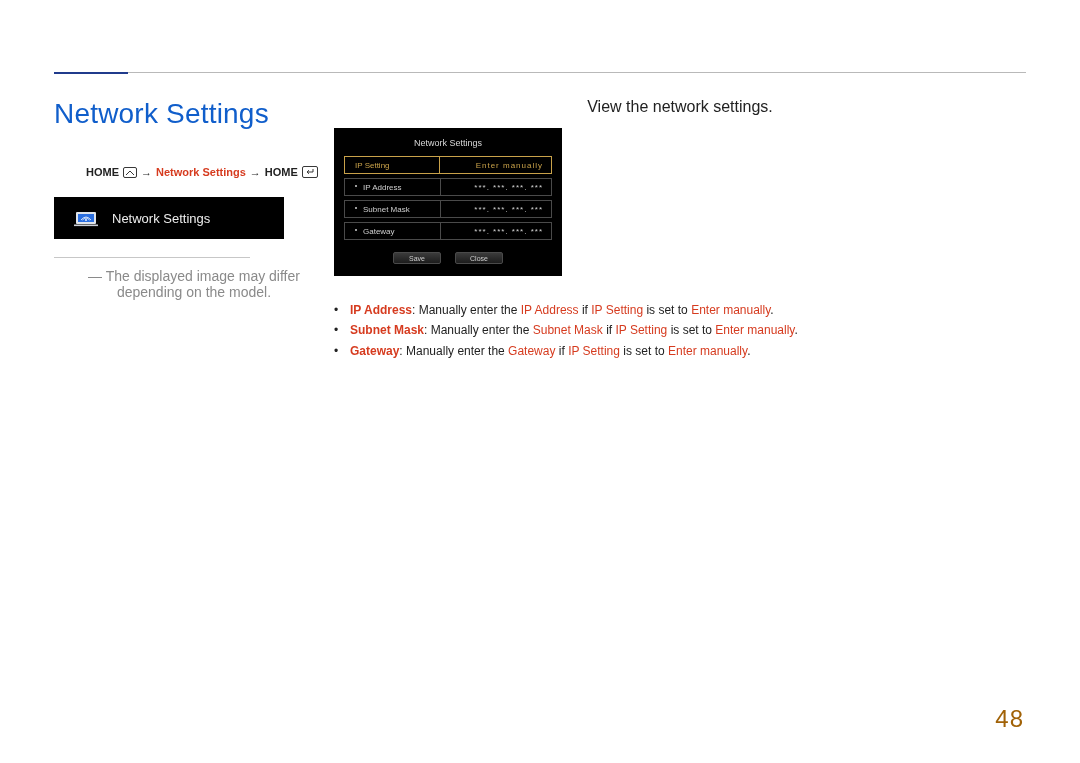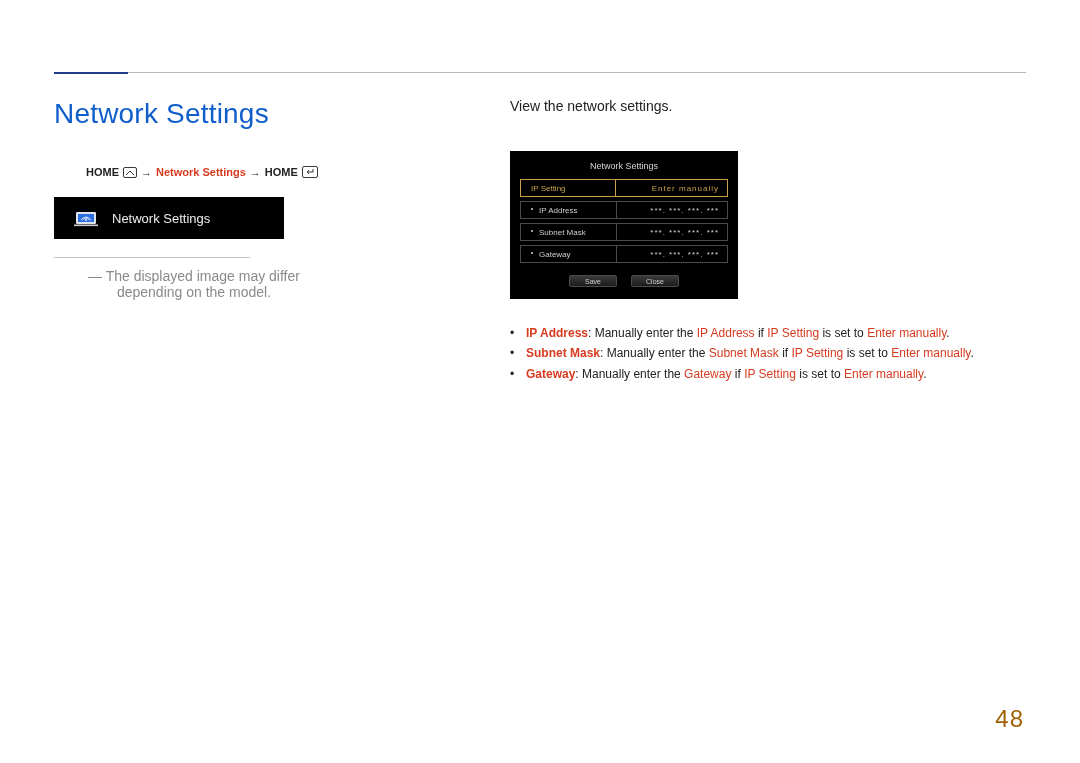--- a/index.html
+++ b/index.html
@@ -2,41 +2,41 @@
 <html><head>
 <meta charset="utf-8">
 <style>
   * { box-sizing: border-box; margin: 0; padding: 0; }
   html, body { width: 1080px; height: 763px; background: #fff; font-family: "Segoe UI", Arial, sans-serif; color: #222; }
   .page { position: relative; width: 1080px; height: 763px; padding: 60px 54px 40px 54px; }
 
   .hr-top { position: absolute; left: 54px; right: 54px; top: 72px; height: 1px; background: #b9b9b9; }
   .hr-accent { position: absolute; left: 54px; top: 72px; width: 74px; height: 2px; background: #203b8c; }
 
-  .content { position: absolute; top: 98px; left: 54px; right: 54px; bottom: 60px; display: flex; gap: 176px; }
+  .content { position: absolute; top: 98px; left: 54px; right: 54px; bottom: 60px; display: flex; }
 
   
   .left { width: 280px; }
   h1.title { color: #105ecb; font-weight: 400; font-size: 28px; margin-bottom: 36px; letter-spacing: 0.2px; }
 
   .breadcrumb { font-size: 11px; font-weight: 600; color: #222; display: flex; align-items: flex-start; gap: 4px; flex-wrap: wrap; margin-bottom: 19px; padding-left: 32px; }
   .breadcrumb .hl { color: #d63b1f; font-weight: 600; }
   .breadcrumb .arrow { font-size: 11px; color: #222; }
   .breadcrumb svg { vertical-align: -2px; }
 
   .tilebar { width: 230px; height: 42px; background: #000; display: flex; align-items: center; gap: 14px; padding-left: 20px; margin-bottom: 18px; }
   .tile-icon { width: 24px; height: 20px; position: relative; }
   .tile-label { color: #eee; font-size: 13px; font-weight: 400; }
 
   .note-rule { width: 196px; height: 1px; background: #c7c7c7; margin-bottom: 10px; }
   .note { font-size: 14px; color: #8a8a8a; text-align: center; }
 
   
   .right { flex: 1; }
-  .desc { font-size: 14px; color: #222; margin-bottom: 37px; }
+  .desc { font-size: 16px; color: #222; margin-bottom: 12px; text-align: center; }
 
   .osd { width: 228px; background: #000; padding: 10px 10px 12px 10px; display: flex; flex-direction: column; gap: 4px; }
   .osd-title { color: #d7d7d7; font-size: 9px; text-align: center; margin-bottom: 4px; }
   .osd-row { display: flex; height: 18px; }
   .osd-row.hl .cell-l { border: 1px solid #c9a24a; color: #c9a24a; }
   .osd-row.hl .cell-r { border: 1px solid #c9a24a; color: #c9a24a; border-left: none; }
   .cell-l { flex: 0 0 96px; border: 1px solid #4a4a4a; border-right: none; font-size: 8px; color: #cfcfcf; display: flex; align-items: center; padding-left: 10px; gap: 6px;}
   .cell-l .cl-dot { width:2px;height:2px;background:#cfcfcf;border-radius:50%; display:inline-block; transform: translateY(-1px);}
   .cell-r { flex: 1; border: 1px solid #4a4a4a; font-size: 8px; color: #cfcfcf; display: flex; align-items: center; justify-content: flex-end; padding-right: 8px; letter-spacing: 1px;}
 

